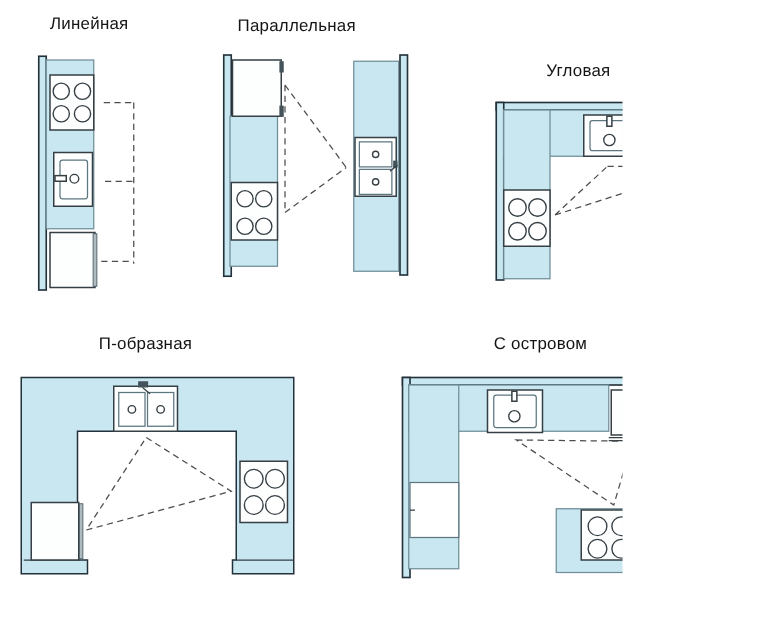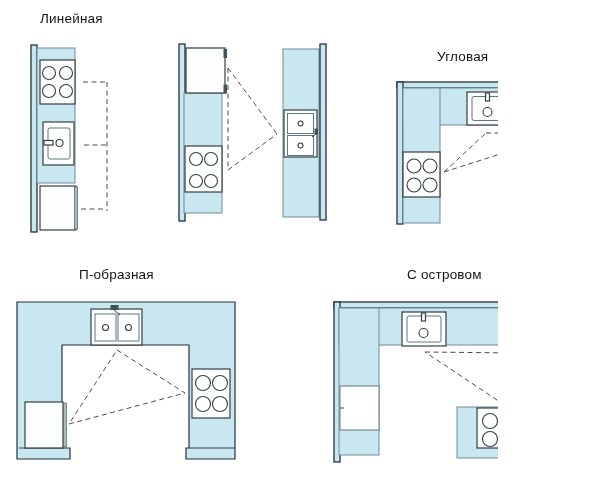--- a/index.html
+++ b/index.html
@@ -47,20 +47,21 @@
       </g>
       <g>
         <rect class="appl" x="12" y="146" width="36" height="44"></rect>
         <rect class="handle" x="46.5" y="147" width="3" height="42"></rect>
       </g>
       <path class="dash" d="M55,42 H79 M79,42 V171 M56,105 H79 M53,169 H79"></path>
     </svg>
   </section>
 
   <section class="diagram" style="left:175px;top:5px;width:156px;height:220px;">
+    <h3 class="title" style="left:15px;top:8px;">Параллельная</h3>
     <svg class="plan" style="left:0;top:35px;" width="155" height="185" viewBox="0 0 155 185">
       <rect class="wall" x="4" y="4" width="6" height="177"></rect>
       <rect class="counter" x="9" y="53" width="38" height="120"></rect>
       <g>
         <rect class="appl" x="11" y="8" width="39" height="45"></rect>
         <rect class="mark" x="48.5" y="9" width="3.5" height="9"></rect>
         <rect class="mark" x="48.5" y="44.5" width="3.5" height="9"></rect>
       </g>
       <g>
         <rect class="appl" x="10" y="106" width="37" height="46"></rect>
@@ -134,21 +135,21 @@
           <circle class="burner" cx="206" cy="104" r="7.5"></circle>
       </g>
       <g>
         <rect class="appl" x="11" y="102" width="38" height="46"></rect>
         <rect class="handle" x="49.5" y="103" width="2.8" height="44"></rect>
       </g>
       <path class="dash" d="M103,50 L171,93 L55,124 Z"></path>
     </svg>
   </section>
 
-  <section class="diagram" style="left:332px;top:266px;width:220px;height:200px;text-align:right;">
+  <section class="diagram" style="left:320px;top:266px;width:220px;height:200px;text-align:right;">
     <h3 class="title" style="left:75px;top:1px;">С островом</h3>
     <svg class="plan" style="left:0;top:34px;" width="220" height="166" viewBox="0 0 220 166">
       <rect class="wall" x="2" y="2" width="215" height="6"></rect>
       <rect class="wall" x="2" y="2" width="6" height="160"></rect>
       <rect class="counter" x="7" y="8" width="160" height="37"></rect>
       <rect class="counter" x="7" y="8" width="40" height="147"></rect>
       <g>
         <rect class="appl" x="70" y="12" width="44" height="34"></rect>
         <rect class="inner" x="75" y="16" width="34" height="26" rx="2"></rect>
         <rect class="appl" x="89.5" y="13" width="4" height="8"></rect>

